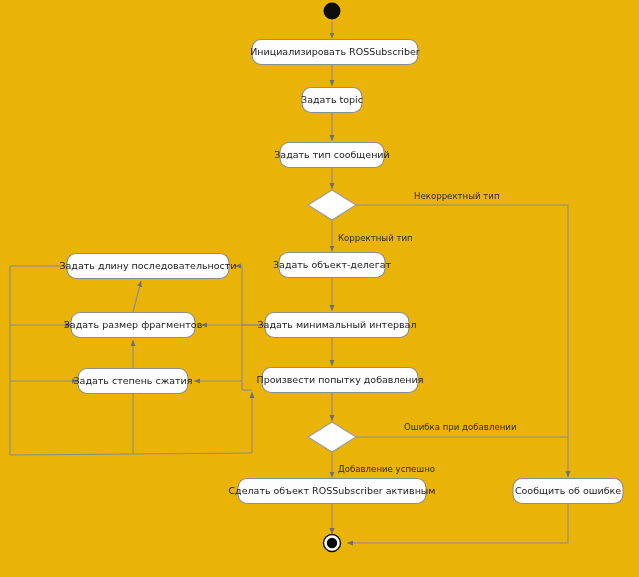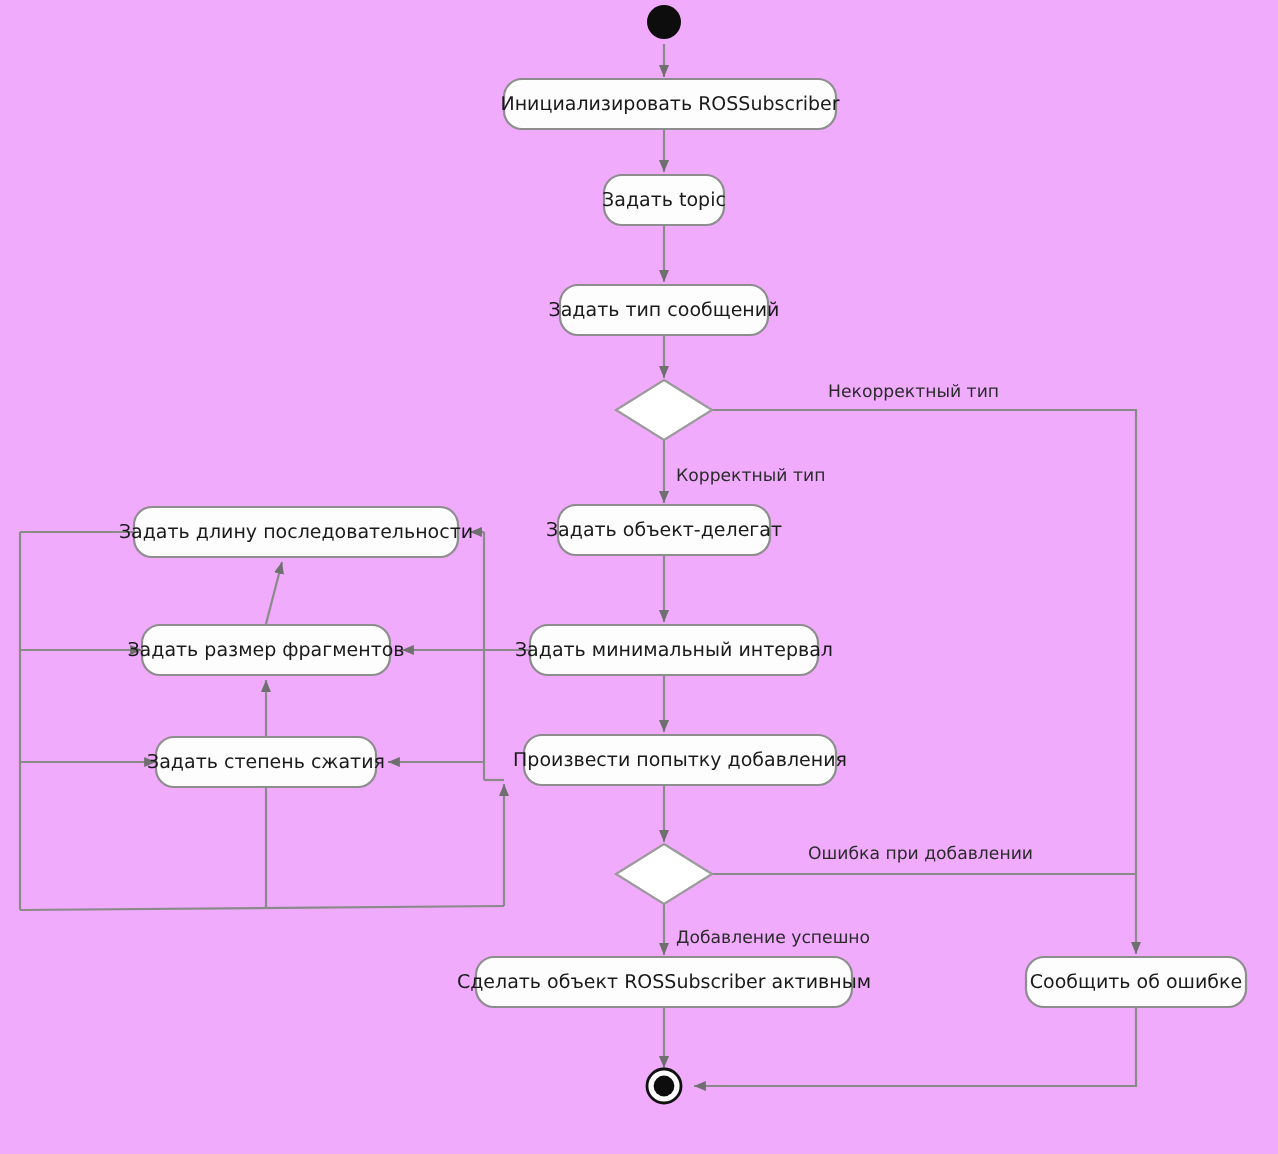--- a/index.html
+++ b/index.html
@@ -4,21 +4,21 @@
 <style>
   html, body {
     margin: 0;
     padding: 0;
     background: #ffffff;
   }
   #diagram-root {
     position: relative;
     width: 639px;
     height: 577px;
-    background: #f0abfc;
+    background: #eab308;
     font-family: "DejaVu Sans", "Liberation Sans", sans-serif;
     overflow: hidden;
   }
   svg.canvas {
     position: absolute;
     top: 0;
     left: 0;
     width: 639px;
     height: 577px;
   }

